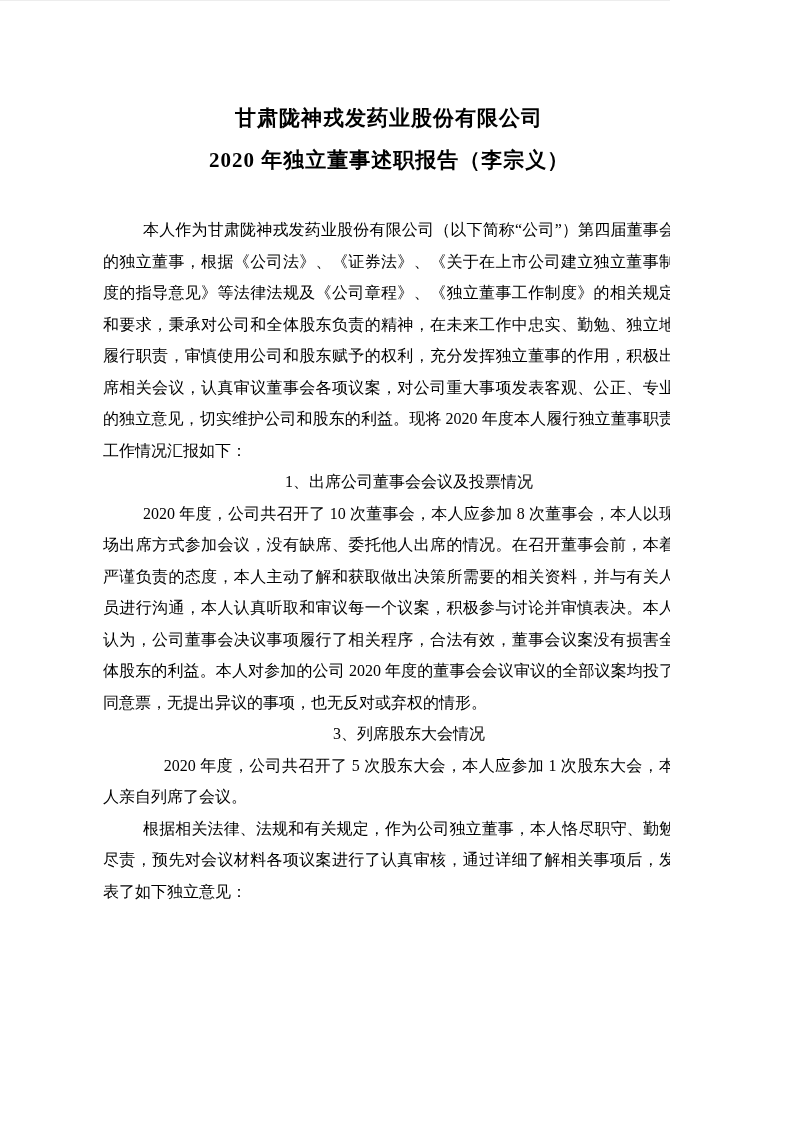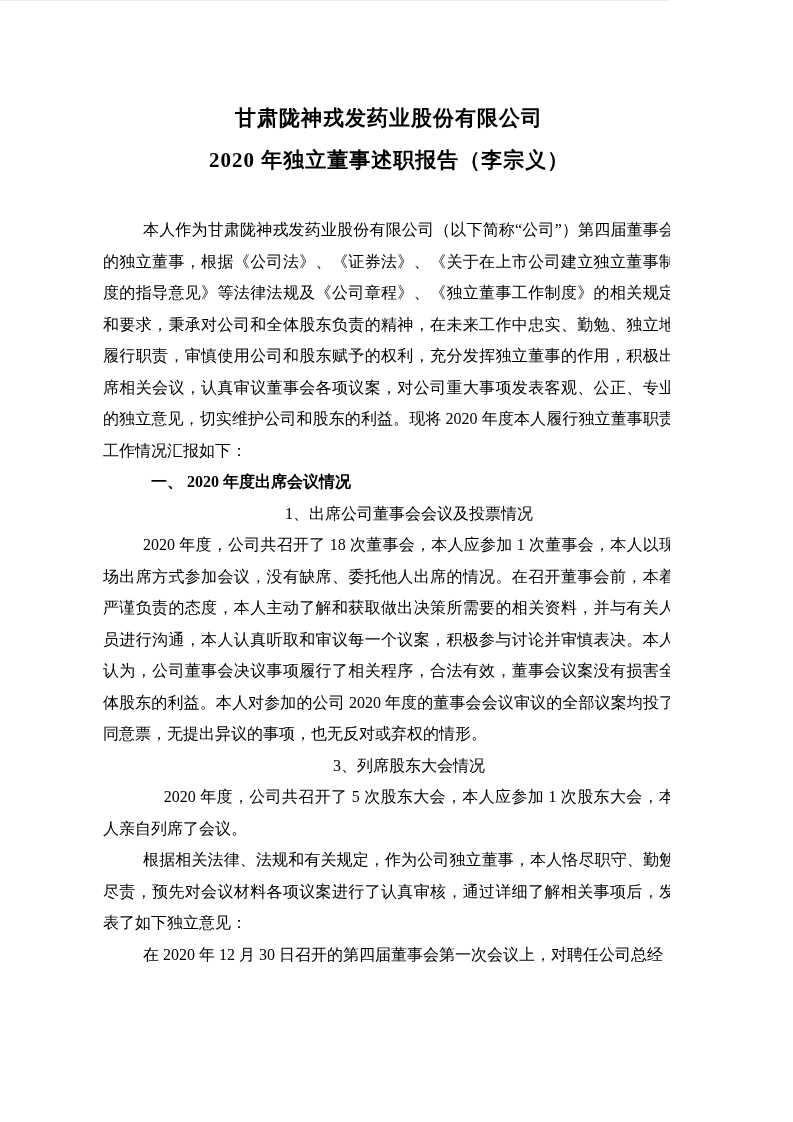--- a/index.html
+++ b/index.html
@@ -76,30 +76,28 @@
 
     <div class="title-block">
       <h1 class="doc-title">甘肃陇神戎发药业股份有限公司</h1>
       <h1 class="doc-title">2020 年独立董事述职报告（李宗义）</h1>
     </div>
 
     <div class="body-block">
 
       <p class="para">本人作为甘肃陇神戎发药业股份有限公司（以下简称“公司”）第四届董事会的独立董事，根据《公司法》、《证券法》、《关于在上市公司建立独立董事制度的指导意见》等法律法规及《公司章程》、《独立董事工作制度》的相关规定和要求，秉承对公司和全体股东负责的精神，在未来工作中忠实、勤勉、独立地履行职责，审慎使用公司和股东赋予的权利，充分发挥独立董事的作用，积极出席相关会议，认真审议董事会各项议案，对公司重大事项发表客观、公正、专业的独立意见，切实维护公司和股东的利益。现将 2020 年度本人履行独立董事职责工作情况汇报如下：</p>
 
-      <h2 class="heading">一、 2020 年度出席会议情况</h2>
 
       <p class="subheading">1、出席公司董事会会议及投票情况</p>
 
-      <p class="para">2020 年度，公司共召开了 18 次董事会，本人应参加 1 次董事会，本人以现场出席方式参加会议，没有缺席、委托他人出席的情况。在召开董事会前，本着严谨负责的态度，本人主动了解和获取做出决策所需要的相关资料，并与有关人员进行沟通，本人认真听取和审议每一个议案，积极参与讨论并审慎表决。本人认为，公司董事会决议事项履行了相关程序，合法有效，董事会议案没有损害全体股东的利益。本人对参加的公司 2020 年度的董事会会议审议的全部议案均投了同意票，无提出异议的事项，也无反对或弃权的情形。</p>
+      <p class="para">2020 年度，公司共召开了 10 次董事会，本人应参加 8 次董事会，本人以现场出席方式参加会议，没有缺席、委托他人出席的情况。在召开董事会前，本着严谨负责的态度，本人主动了解和获取做出决策所需要的相关资料，并与有关人员进行沟通，本人认真听取和审议每一个议案，积极参与讨论并审慎表决。本人认为，公司董事会决议事项履行了相关程序，合法有效，董事会议案没有损害全体股东的利益。本人对参加的公司 2020 年度的董事会会议审议的全部议案均投了同意票，无提出异议的事项，也无反对或弃权的情形。</p>
 
       <p class="subheading">3、列席股东大会情况</p>
 
       <p class="para para-extra-indent">2020 年度，公司共召开了 5 次股东大会，本人应参加 1 次股东大会，本人亲自列席了会议。</p>
 
 
       <p class="para">根据相关法律、法规和有关规定，作为公司独立董事，本人恪尽职守、勤勉尽责，预先对会议材料各项议案进行了认真审核，通过详细了解相关事项后，发表了如下独立意见：</p>
 
-      <p class="para">在 2020 年 12 月 30 日召开的第四届董事会第一次会议上，对聘任公司总经</p>
     </div>
 
   </div>
 </div>
 
 </body></html>

